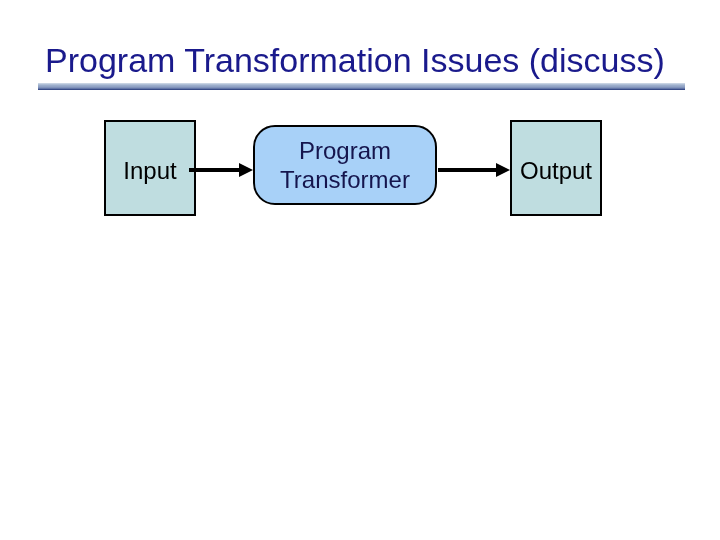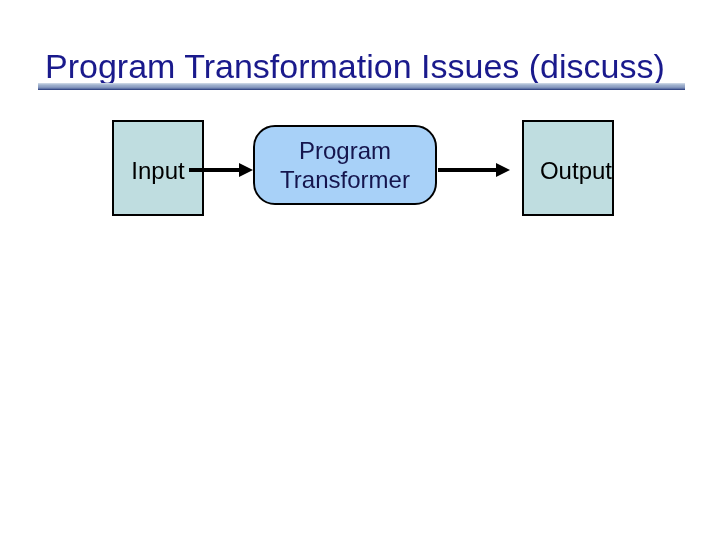--- a/index.html
+++ b/index.html
@@ -7,21 +7,21 @@
     position: relative;
     width: 720px;
     height: 540px;
     background: var(--background, #ffffff);
     font-family: "Liberation Sans", sans-serif;
     overflow: hidden;
   }
   .slide-title {
     position: absolute;
     left: 45px;
-    top: 48px;
+    top: 42px;
     font-size: 34px;
     line-height: 36px;
     color: var(--title-text, #1a1a8c);
     white-space: nowrap;
     text-align: right;
   }
   .title-rule {
     position: absolute;
     left: 38px;
     top: 83px;
@@ -45,22 +45,22 @@
     text-align: center;
   }
   .box-io {
     width: 92px;
     height: 96px;
     background: var(--io-box-fill, #bfdde0);
     font-size: 24px;
     color: #000000;
     padding-top: 6px;
   }
-  .box-input  { left: 112px;  top: 120px; }
-  .box-output { left: 522px; top: 120px; align-items: flex-end; }
+  .box-input  { left: 104px;  top: 120px; }
+  .box-output { left: 510px; top: 120px; }
   .box-transformer {
     left: 253px;
     top: 125px;
     width: 184px;
     height: 80px;
     background: var(--transformer-box-fill, #a8d1f8);
     border-radius: 22px;
     font-size: 24px;
     line-height: 29px;
     color: var(--transformer-text, #15154d);

